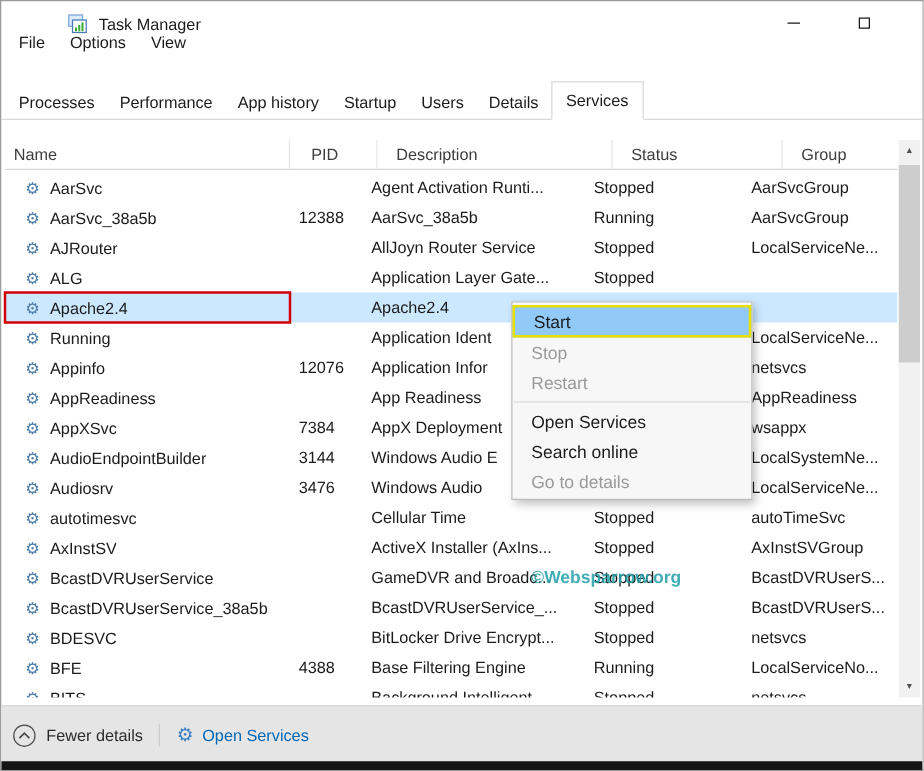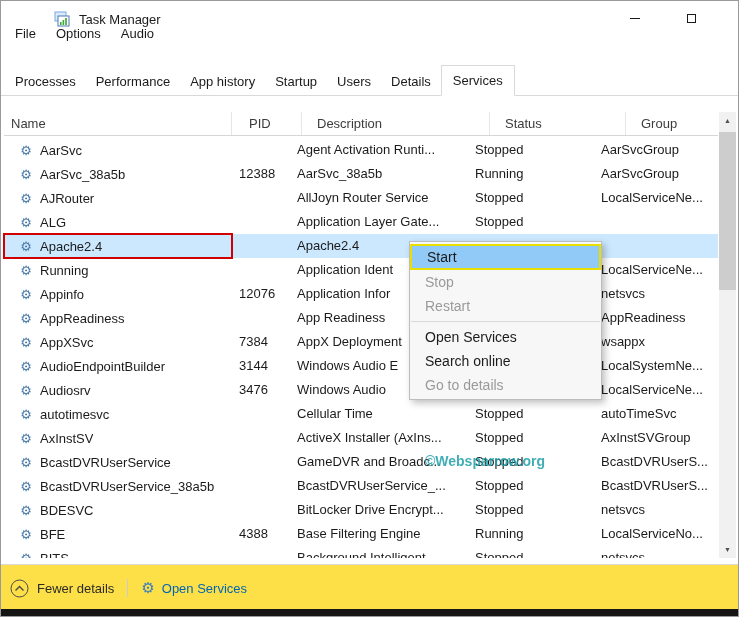--- a/index.html
+++ b/index.html
@@ -70,21 +70,21 @@
   .ctx-menu { position:absolute; left:408px; top:240px; width:193px; z-index:10;
               background:#f7f7f7; border:1px solid #bdbdbd; box-shadow:3px 3px 7px rgba(0,0,0,.25);
               padding:2px 0; font-size:14px; }
   .ctx-item { height:24px; line-height:24px; padding-left:15px; }
   .ctx-item.start { height:26px; line-height:22px; background:#91c9f7; border:2px solid #e6df00; }
   .ctx-item.disabled { color:#9a9a9a; }
   .ctx-sep { height:1px; background:#d9d9d9; margin:3px 1px; }
 
   
   .footer { position:absolute; left:0; right:0; top:563px; height:47px; border-top:1px solid #d9d9d9;
-            background:#fde047; display:flex; align-items:center; padding-left:9px; }
+            background:#e5e5e5; display:flex; align-items:center; padding-left:9px; }
   .fewer { display:flex; align-items:center; gap:8px; color:#2b2b2b; }
   .v-div { width:1px; height:18px; background:#ccc; margin:0 13px; }
   .open-svc { display:flex; align-items:center; gap:7px; }
   .open-svc .gear-blue { color:#3b7ec0; font-size:15px; }
   .open-svc .lbl { color:#0066b4; }
 
   .bottom-strip { position:absolute; left:0; right:0; bottom:0; height:7px; background:#151515; }
 </style>
 </head>
 <body>
@@ -107,21 +107,21 @@
         <span class="glyph-max"></span>
       </div>
     <div class="win-btn btn-close">
         <span class="glyph-close">×</span>
       </div>
   </div>
 
   <div class="menubar">
     <span class="menu-item">File</span>
     <span class="menu-item">Options</span>
-    <span class="menu-item">Audio</span>
+    <span class="menu-item">View</span>
   </div>
 
   <div class="tabbar">
     <span class="tab">Processes</span>
     <span class="tab">Performance</span>
     <span class="tab">App history</span>
     <span class="tab">Startup</span>
     <span class="tab">Users</span>
     <span class="tab">Details</span>
     <span class="tab active">Services</span>

